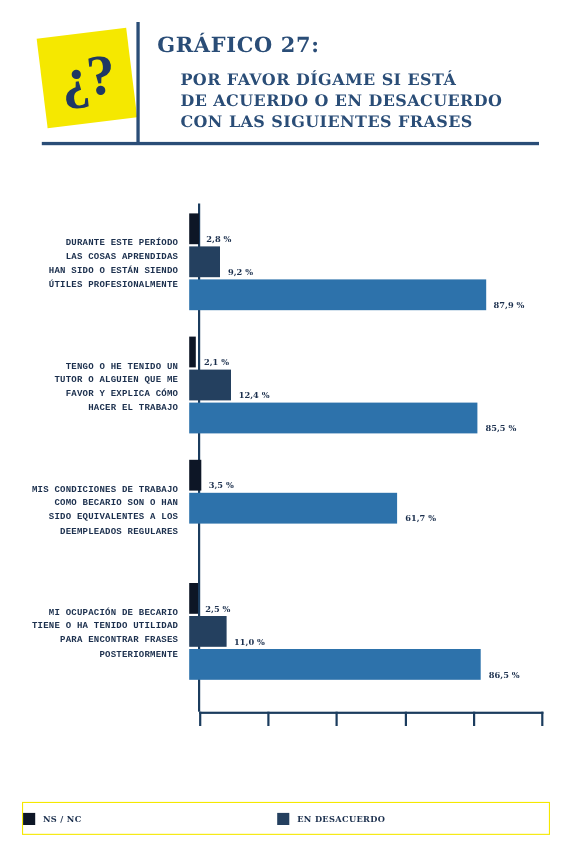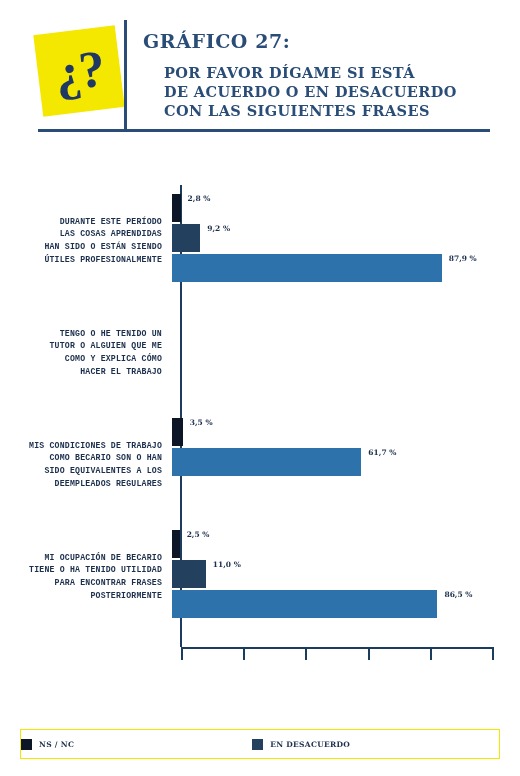--- a/index.html
+++ b/index.html
@@ -121,21 +121,21 @@
 
   .bars {
     position: relative;
     flex: 1;
     height: 100%;
     padding-top: 9px;
   }
 
   .bar-row {
     display: flex;
-    align-items: flex-start;
+    align-items: flex-end;
     height: 28px;
     margin-bottom: 2px;
   }
 
   .bar {
     height: 28px;
   }
   .bar.ns   { background: #0d1626; }
   .bar.dis  { background: #24405f; }
   .bar.agr  { background: #2d72ab; }
@@ -250,22 +250,36 @@
         <div class="bar agr" style="width: 269.732px;"></div>
         <div class="bar-value">87,9 %</div>
       </div>
     </div>
   </div>
 
   <div class="group">
     <div class="group-label">
       <div>TENGO O HE TENIDO UN</div>
       <div>TUTOR O ALGUIEN QUE ME</div>
-      <div>COMO Y EXPLICA CÓMO</div>
+      <div>FAVOR Y EXPLICA CÓMO</div>
       <div>HACER EL TRABAJO</div>
+    </div>
+    <div class="bars">
+      <div class="bar-row">
+        <div class="bar ns" style="width: 6.44412px;"></div>
+        <div class="bar-value">2,1 %</div>
+      </div>
+      <div class="bar-row">
+        <div class="bar dis" style="width: 38.051px;"></div>
+        <div class="bar-value">12,4 %</div>
+      </div>
+      <div class="bar-row">
+        <div class="bar agr" style="width: 262.368px;"></div>
+        <div class="bar-value">85,5 %</div>
+      </div>
     </div>
   </div>
 
   <div class="group">
     <div class="group-label">
       <div>MIS CONDICIONES DE TRABAJO</div>
       <div>COMO BECARIO SON O HAN</div>
       <div>SIDO EQUIVALENTES A LOS</div>
       <div>DEEMPLEADOS REGULARES</div>
     </div>

